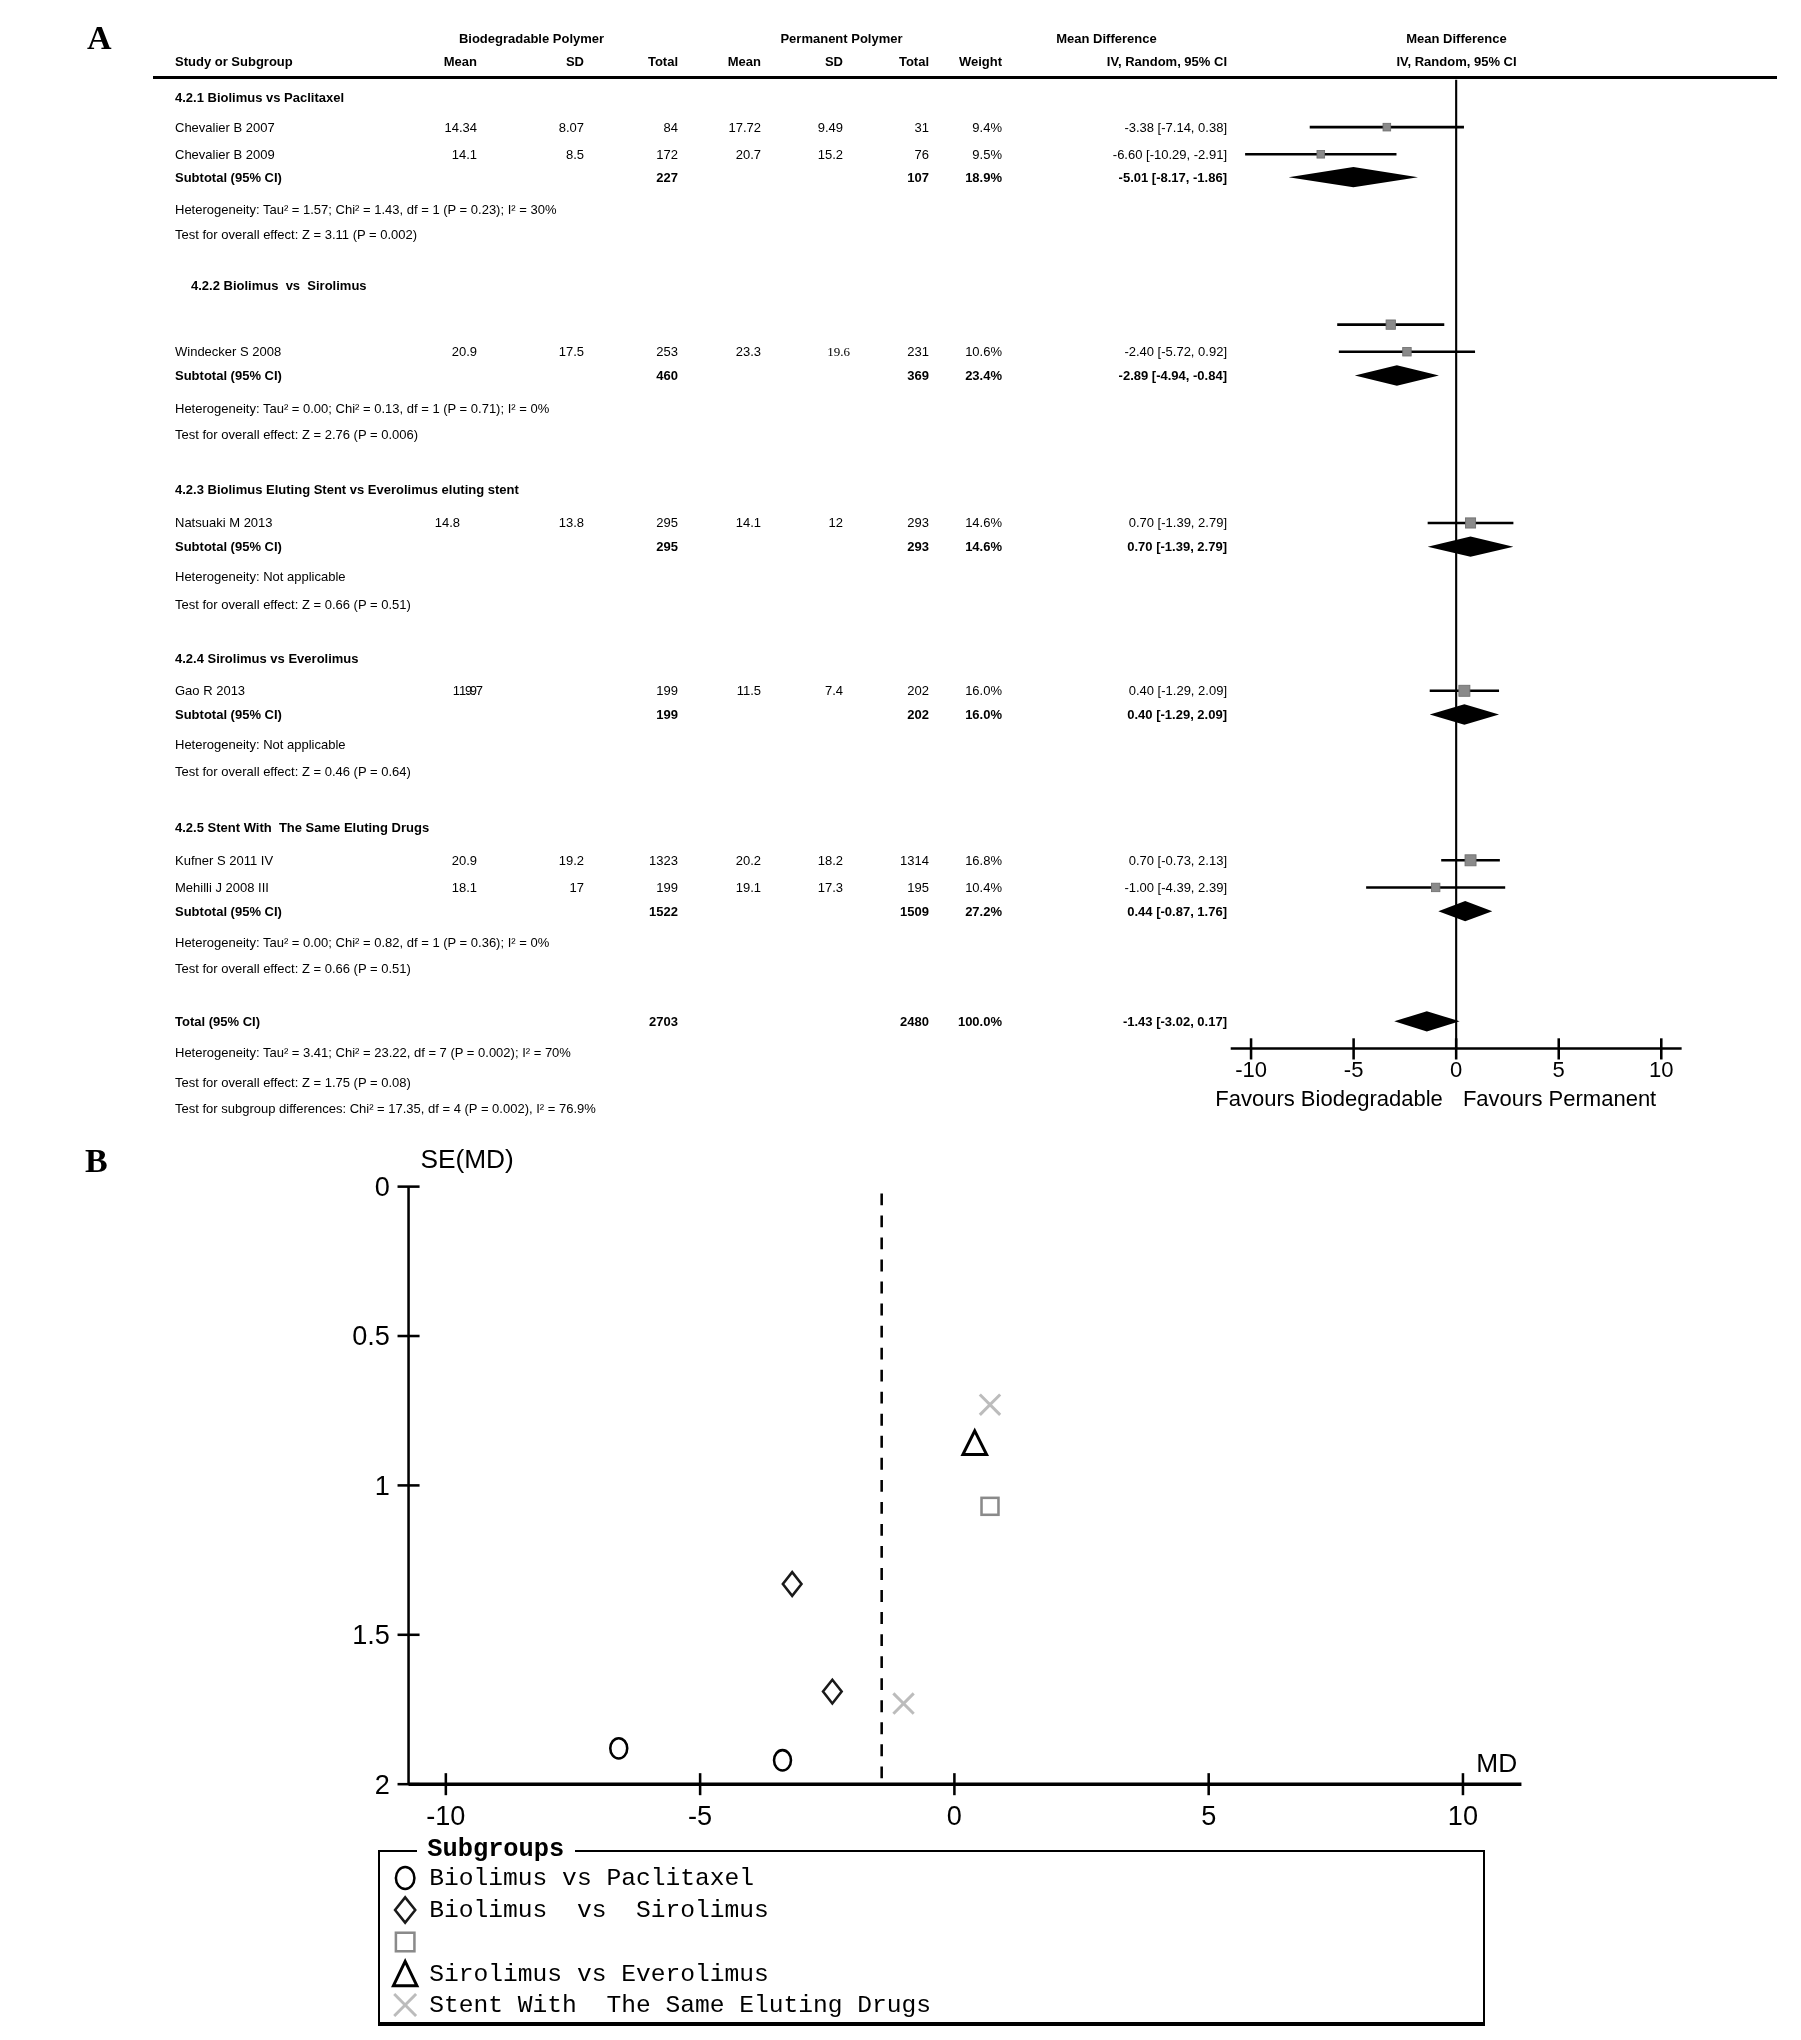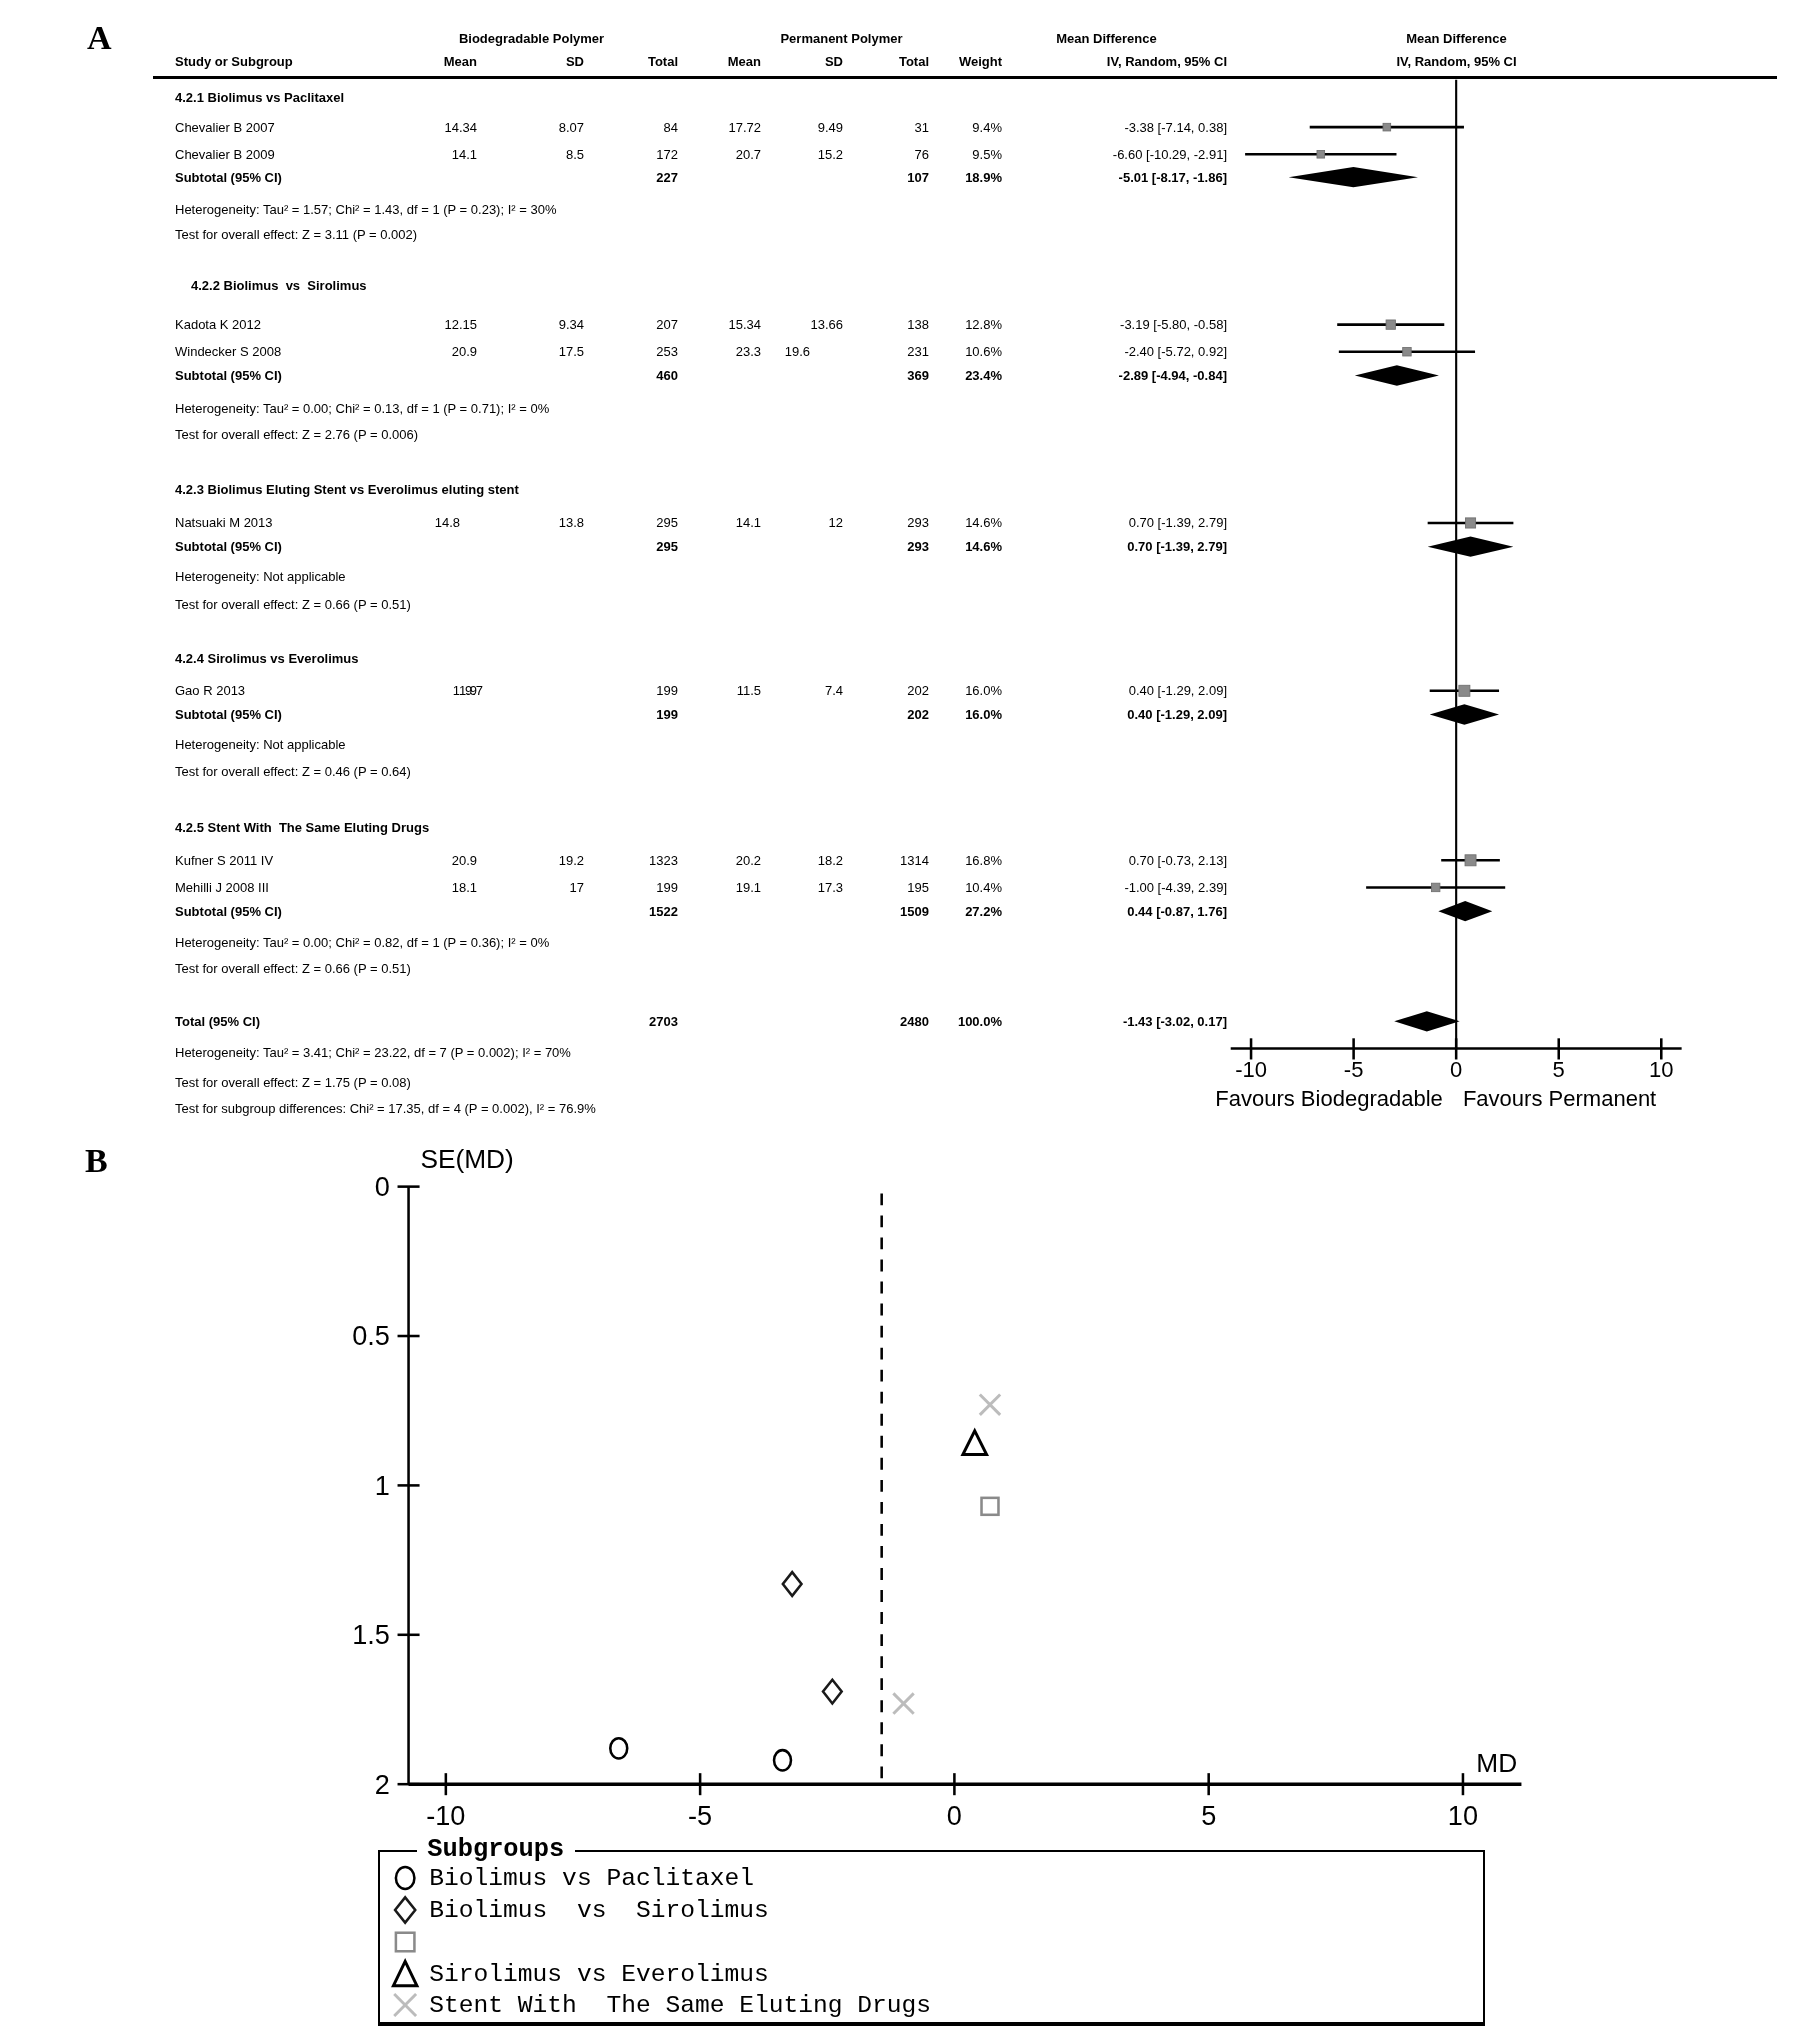--- a/index.html
+++ b/index.html
@@ -84,38 +84,27 @@
       </div>
       <div class="row" style="top: 196px;">
         <div class="lcell" style="left: 175px; width: 1059px;">Heterogeneity: Tau² = 1.57; Chi² = 1.43, df = 1 (P = 0.23); I² = 30%</div>
       </div>
       <div class="row" style="top: 221px;">
         <div class="lcell" style="left: 175px; width: 1059px;">Test for overall effect: Z = 3.11 (P = 0.002)</div>
       </div>
       <div class="row" style="top: 272px; margin-left: 16px;">
         <div class="lcell b" style="left: 175px; width: 1017px;">4.2.2 Biolimus  vs  Sirolimus</div>
       </div>
-      <div class="row" style="top: 311px;">
-        <div class="lcell" style="left: 175px; width: 356px;">Kadota K 2012</div>
-        <div class="cell" style="left: 257px; width: 220px;">12.15</div>
-        <div class="cell" style="left: 364px; width: 220px;">9.34</div>
-        <div class="cell" style="left: 458px; width: 220px;">207</div>
-        <div class="cell" style="left: 541px; width: 220px;">15.34</div>
-        <div class="cell" style="left: 623px; width: 220px;">13.66</div>
-        <div class="cell" style="left: 709px; width: 220px;">138</div>
-        <div class="cell" style="left: 782px; width: 220px;">12.8%</div>
-        <div class="cell" style="left: 1007px; width: 220px;">-3.19 [-5.80, -0.58]</div>
-      </div>
       <div class="row" style="top: 338px;">
         <div class="lcell" style="left: 175px; width: 356px;">Windecker S 2008</div>
         <div class="cell" style="left: 257px; width: 220px;">20.9</div>
         <div class="cell" style="left: 364px; width: 220px;">17.5</div>
         <div class="cell" style="left: 458px; width: 220px;">253</div>
         <div class="cell" style="left: 541px; width: 220px;">23.3</div>
-        <div class="cell" style="left: 590px; width: 220px;">19.6</div>
+        <div class="cell" style="left: 630px; width: 220px; font-family: Liberation Serif, serif;">19.6</div>
         <div class="cell" style="left: 709px; width: 220px;">231</div>
         <div class="cell" style="left: 782px; width: 220px;">10.6%</div>
         <div class="cell" style="left: 1007px; width: 220px;">-2.40 [-5.72, 0.92]</div>
       </div>
       <div class="row" style="top: 362px;">
         <div class="lcell b" style="left: 175px; width: 356px;">Subtotal (95% CI)</div>
         <div class="cell b" style="left: 458px; width: 220px;">460</div>
         <div class="cell b" style="left: 709px; width: 220px;">369</div>
         <div class="cell b" style="left: 782px; width: 220px;">23.4%</div>
         <div class="cell b" style="left: 1007px; width: 220px;">-2.89 [-4.94, -0.84]</div>

